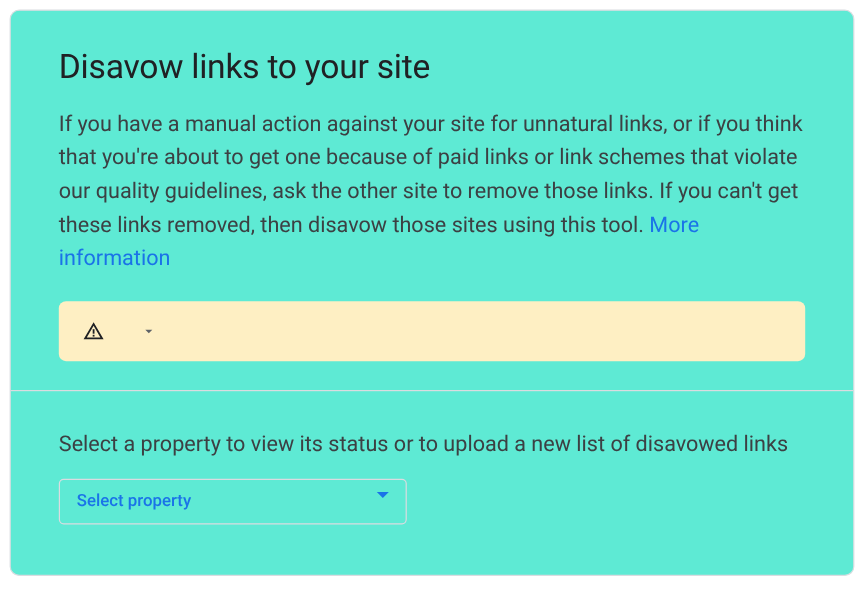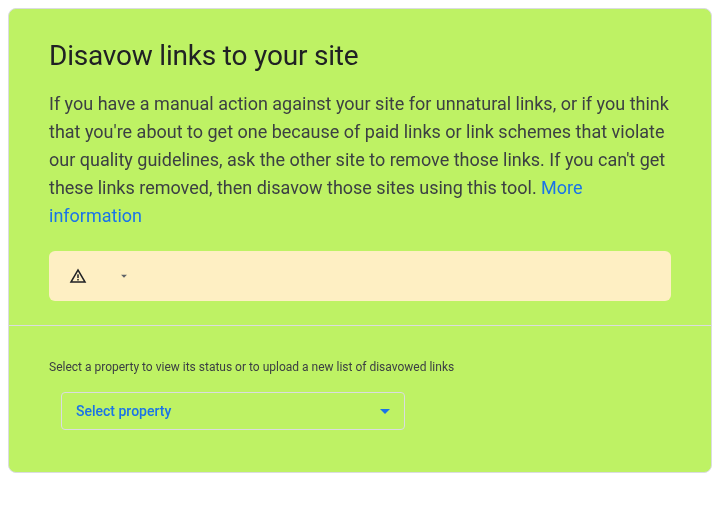--- a/index.html
+++ b/index.html
@@ -10,21 +10,21 @@
     body {
       font-family: 'Roboto', Arial, sans-serif;
       background: #fff;
       width: 720px;
       height: 510px;
       padding: 8px;
     }
     .card {
       border: 1px solid #dadce0;
       border-radius: 8px;
-      background: #bef264;
+      background: #5eead4;
       width: 100%;
     }
     .card-top {
       padding: 30px 40px 24px 40px;
     }
     .title {
       font-size: 28px;
       font-weight: 400;
       color: #202124;
       letter-spacing: -0.2px;
@@ -77,34 +77,32 @@
     }
     .divider {
       height: 1px;
       background: #dadce0;
       width: 100%;
     }
     .card-bottom {
       padding: 34px 40px 42px 40px;
     }
     .select-label {
-      font-size: 12px;
+      font-size: 18px;
       color: #3c4043;
       margin-bottom: 18px;
     }
     .dropdown {
       display: flex;
-      align-items: center;
       justify-content: space-between;
       border: 1px solid #dadce0;
       border-radius: 4px;
-      width: 344px;
+      width: 290px;
       padding: 10px 14px;
       cursor: pointer;
-      margin-left: 12px;
     }
     .dropdown-text {
       font-size: 14px;
       color: #1a73e8;
       font-weight: 500;
     }
     .dropdown-arrow {
       width: 0;
       height: 0;
       border-left: 5px solid transparent;

